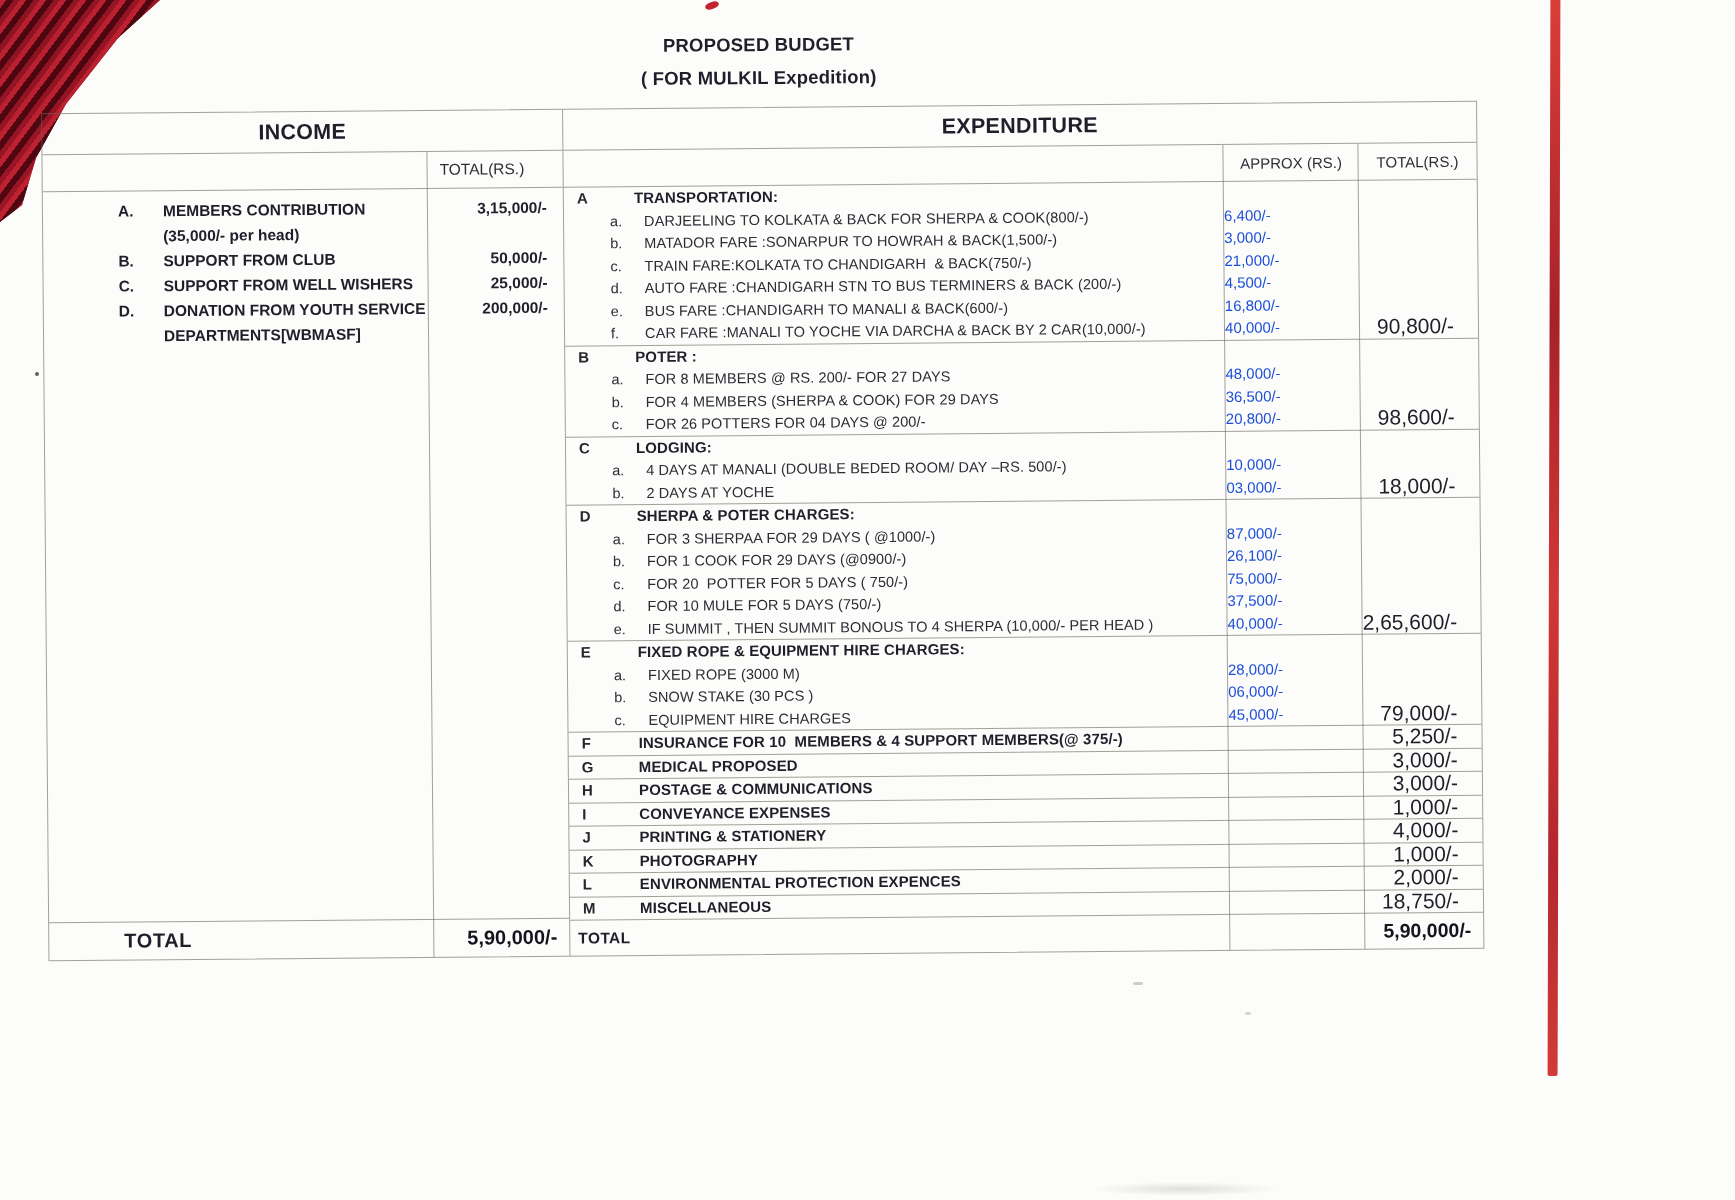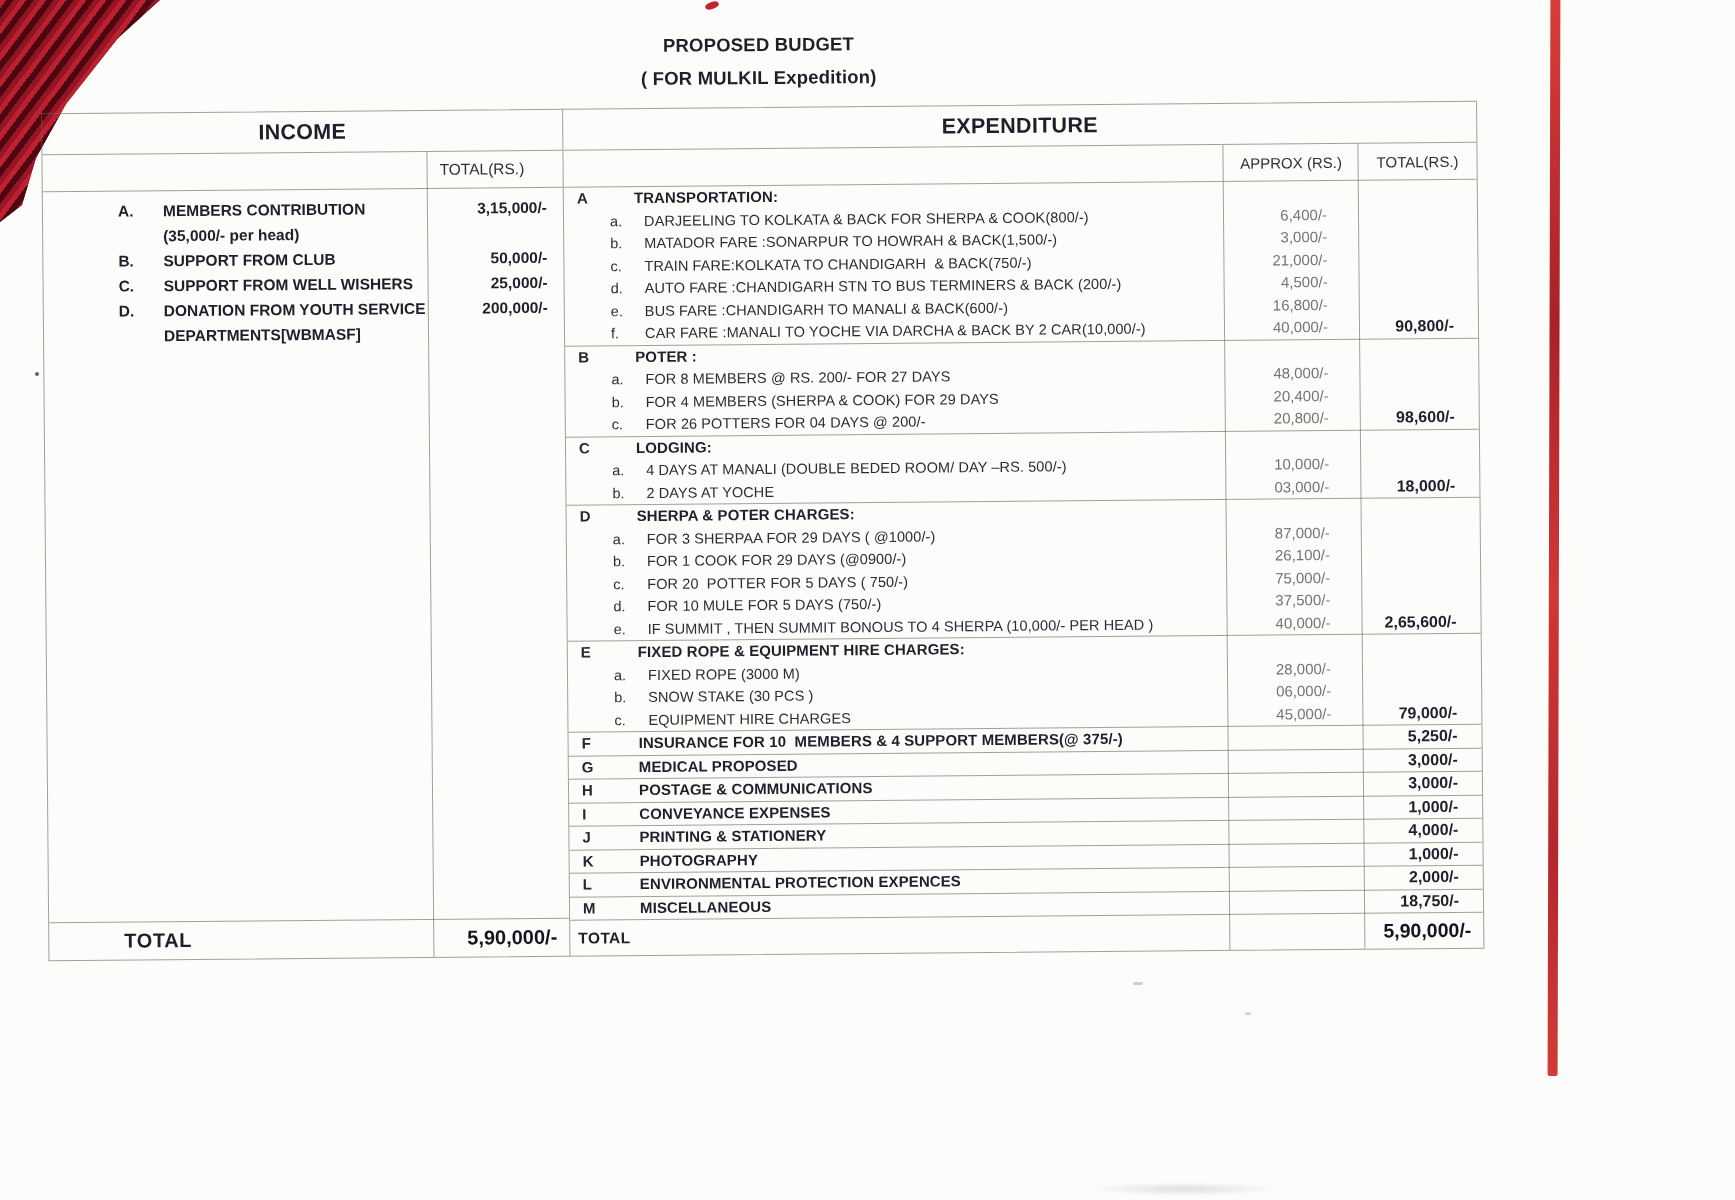--- a/index.html
+++ b/index.html
@@ -79,22 +79,22 @@
   
   .exp-subheader{height:36px;border-bottom:1px solid var(--ln);display:grid;grid-template-columns:1fr 135px 118px;align-items:center;font-size:15px;color:#2e2e38;}
   .exp-subheader .exp-cell-approx,.exp-subheader .exp-cell-total{text-align:center;}
   .exp-section + .exp-section{border-top:1px solid var(--ln);}
   .exp-row{display:grid;grid-template-columns:1fr 135px 118px;height:22.5px;line-height:22.5px;font-size:14.5px;white-space:nowrap;}
   .exp-cell-desc{display:flex;overflow:hidden;}
   .sec-lbl{flex:0 0 57px;padding-left:13px;font-weight:700;font-size:15px;}
   .sec-title{font-weight:700;font-size:15px;letter-spacing:.1px;white-space:pre;color:var(--ink-bold);}
   .item-lbl{flex:0 0 34px;margin-left:46px;color:#2c2c36;}
   .item-text{flex:1;color:#2c2c36;letter-spacing:.1px;white-space:pre;}
-  .approx-val{text-align:right;padding-right:32px;color:#737373;font-size:15px;}
-  .exp-total-val{text-align:right;padding-right:24px;font-weight:700;font-size:16px;color:var(--ink-bold);}
+  .approx-val{padding-right:32px;color:#1d4ed8;font-size:15px;}
+  .exp-total-val{text-align:right;padding-right:24px;font-weight:400;font-size:21px;color:var(--ink-bold);}
   .exp-total-row{height:35px;border-top:1px solid var(--ln);display:grid;grid-template-columns:1fr 135px 118px;align-items:center;}
   .exp-total-label{padding-left:8px;font-weight:700;font-size:15.5px;letter-spacing:.4px;color:var(--ink-bold);}
   .exp-total-amt{text-align:right;padding-right:12px;font-weight:700;font-size:19.5px;color:#14141e;}
 
   .smudge{position:absolute;left:1090px;top:1182px;width:190px;height:14px;
     background:radial-gradient(ellipse at center, rgba(120,120,120,.22), transparent 70%);}
 </style>
 </head>
 <body>
 
@@ -236,21 +236,21 @@
                     <span class="item-text">FOR 8 MEMBERS @ RS. 200/- FOR 27 DAYS</span>
                   </div>
                   <div class="exp-cell-approx approx-val">48,000/-</div>
                   <div class="exp-cell-total exp-total-val"></div>
                 </div>
                 <div class="exp-row exp-item">
                   <div class="exp-cell-desc">
                     <span class="item-lbl">b.</span>
                     <span class="item-text">FOR 4 MEMBERS (SHERPA &amp; COOK) FOR 29 DAYS</span>
                   </div>
-                  <div class="exp-cell-approx approx-val">20,400/-</div>
+                  <div class="exp-cell-approx approx-val">36,500/-</div>
                   <div class="exp-cell-total exp-total-val"></div>
                 </div>
                 <div class="exp-row exp-item">
                   <div class="exp-cell-desc">
                     <span class="item-lbl">c.</span>
                     <span class="item-text">FOR 26 POTTERS FOR 04 DAYS @ 200/-</span>
                   </div>
                   <div class="exp-cell-approx approx-val">20,800/-</div>
                   <div class="exp-cell-total exp-total-val">98,600/-</div>
                 </div>

